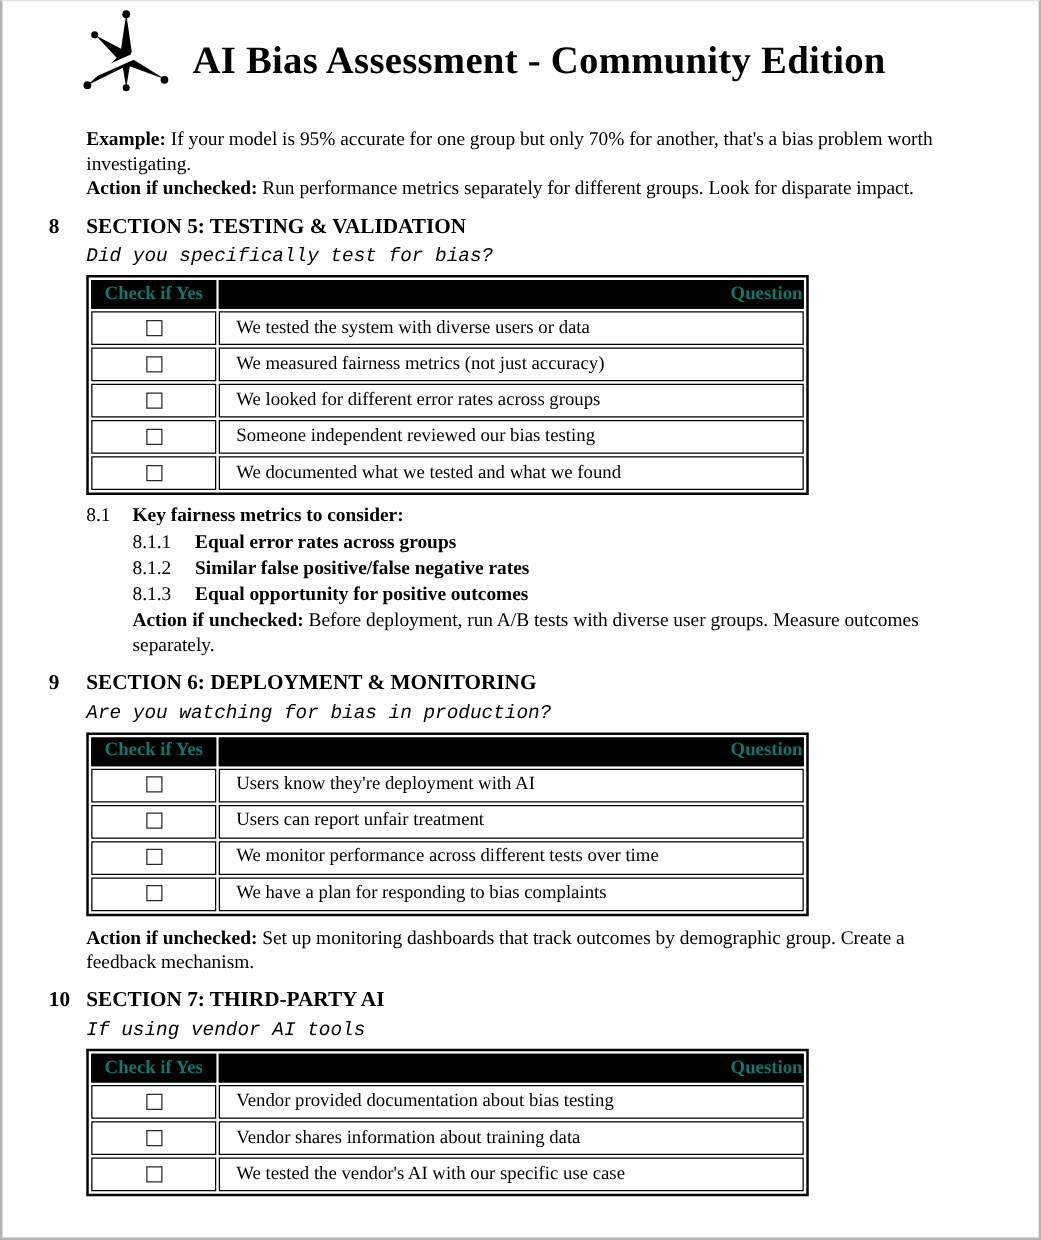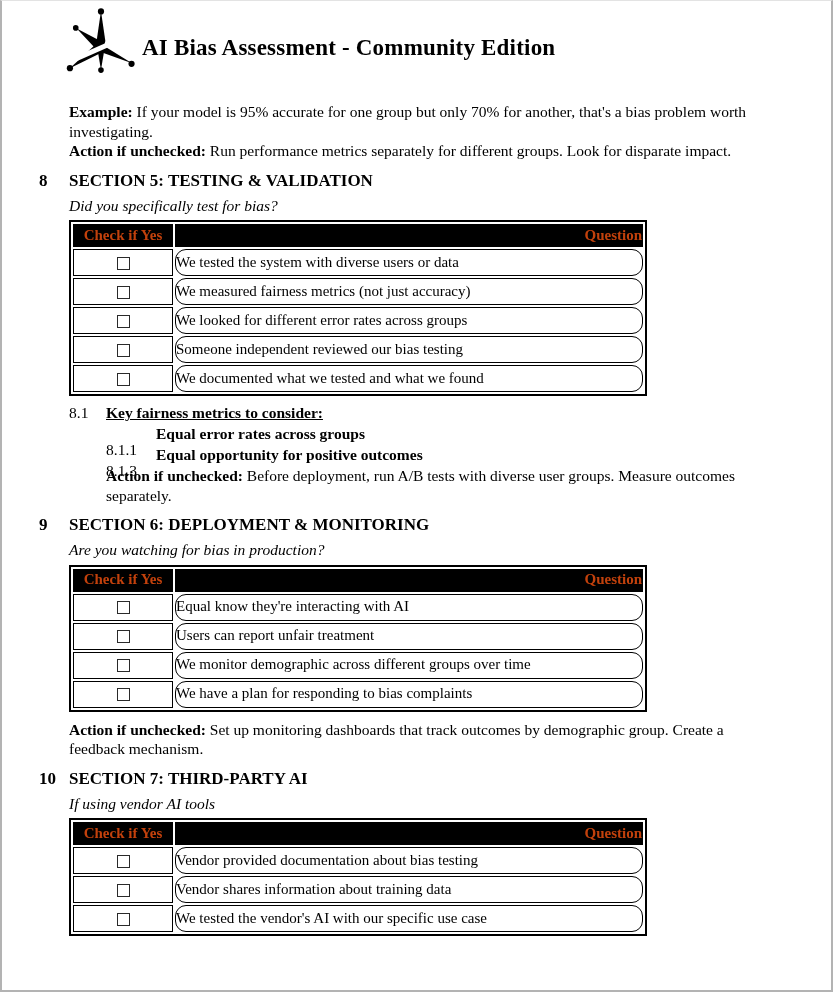--- a/index.html
+++ b/index.html
@@ -19,79 +19,79 @@
   }
   
   .doc-header {
     display: flex;
     align-items: center;
     padding: 6px 0 0 62px;
     height: 74px;
   }
   .logo { width: 72px; height: 66px; flex: 0 0 auto; }
   .doc-title {
-    font-size: 23px;
+    font-size: 31px;
     font-weight: bold;
     letter-spacing: 0.2px;
-    margin-left: 6px;
+    margin-left: 18px;
     margin-top: 14px;
   }
   
   .content { margin-left: 67px; margin-right: 50px; font-size: 15.5px; line-height: 19.5px; }
   .b { font-weight: bold; }
   .intro { margin-top: 27px; max-width: 710px; }
   .intro p { max-width: 710px; }
   .sec-head {
     position: relative;
     font-weight: bold;
     font-size: 17px;
     line-height: 22px;
     margin-top: 9px;
   }
   .sec-num { position: absolute; left: -30px; top: 0; }
-  .subtitle { font-style: italic; font-size: 15.5px; margin-top: 4px; }
+  .subtitle { font-style: italic; font-size: 15.5px; margin-top: 4px; font-family: Liberation Mono, monospace; }
   
   table.checklist {
     border-collapse: separate;
     border-spacing: 2px;
     border: 2px solid #000;
     width: 578px;
     margin-top: 5px;
     background: #fff;
   }
   table.checklist th {
     background: #000;
-    color: #c2410c;
+    color: #0f766e;
     font-size: 15px;
     font-weight: bold;
     height: 23px;
     border: 1px solid #000;
   }
   table.checklist th.h-check { width: 100px; text-align: center; }
   table.checklist th.h-q { text-align: right; padding-left: 4px; }
   table.checklist td {
     border: 1px solid #000;
     height: 27px;
     font-size: 15px;
     background: #fff;
   }
   td.cbcell { text-align: center; width: 100px; }
-  td.qcell { padding-left: 0; border-radius: 11px; }
+  td.qcell { padding-left: 13px; }
   .cb {
     display: inline-block;
     width: 13px; height: 13px;
     border: 1.5px solid #2a2a2a;
     background: #fff;
     vertical-align: middle;
   }
   
-  .sub81 { margin-top: 6px; margin-left: 37px; position: relative; line-height: 21px; text-decoration: underline; }
+  .sub81 { margin-top: 6px; margin-left: 37px; position: relative; line-height: 21px; }
   .sub81 .sub-num { position: absolute; left: -37px; top: 0; font-weight: normal; }
   .subitem { margin-left: 87px; position: relative; line-height: 21px; margin-top: 0px; }
-  .subitem .item-num { position: absolute; left: -50px; top: 16px; font-weight: normal; }
+  .subitem .item-num { position: absolute; left: -50px; top: 0; font-weight: normal; }
   .sub-action { margin-left: 37px; margin-top: 1px; max-width: 655px; }
   .sec-action { margin-top: 8px; max-width: 692px; }
 </style>
 </head>
 <body>
 
 <div class="page">
 
   <div class="doc-header">
     <svg class="logo" viewBox="0 0 72 68" aria-hidden="true">
@@ -157,48 +157,52 @@
 
     <div class="sub81">
       <span class="sub-num">8.1</span>
       <span class="b">Key fairness metrics to consider:</span>
     </div>
     <div class="subitem">
       <span class="item-num">8.1.1</span>
       <span class="b">Equal error rates across groups</span>
     </div>
     <div class="subitem">
+      <span class="item-num">8.1.2</span>
+      <span class="b">Similar false positive/false negative rates</span>
+    </div>
+    <div class="subitem">
       <span class="item-num">8.1.3</span>
       <span class="b">Equal opportunity for positive outcomes</span>
     </div>
     <p class="sub-action"><span class="b">Action if unchecked:</span> <span>Before deployment, run A/B tests with diverse user groups. Measure outcomes separately.</span></p>
 
     <div class="sec-head">
       <span class="sec-num">9</span>
       <span>SECTION 6: DEPLOYMENT &amp; MONITORING</span>
     </div>
     <div class="subtitle">Are you watching for bias in production?</div>
 
     <table class="checklist">
       <tbody>
           <tr>
         <th class="h-check">Check if Yes</th>
         <th class="h-q">Question</th>
       </tr>
       <tr>
         <td class="cbcell"><span class="cb"></span></td>
-        <td class="qcell">Equal know they're interacting with AI</td>
+        <td class="qcell">Users know they're deployment with AI</td>
       </tr>
       <tr>
         <td class="cbcell"><span class="cb"></span></td>
         <td class="qcell">Users can report unfair treatment</td>
       </tr>
       <tr>
         <td class="cbcell"><span class="cb"></span></td>
-        <td class="qcell">We monitor demographic across different groups over time</td>
+        <td class="qcell">We monitor performance across different tests over time</td>
       </tr>
       <tr>
         <td class="cbcell"><span class="cb"></span></td>
         <td class="qcell">We have a plan for responding to bias complaints</td>
       </tr>
     </tbody>
       </table>
 
     <p class="sec-action"><span class="b">Action if unchecked:</span> <span>Set up monitoring dashboards that track outcomes by demographic group. Create a feedback mechanism.</span></p>
 

